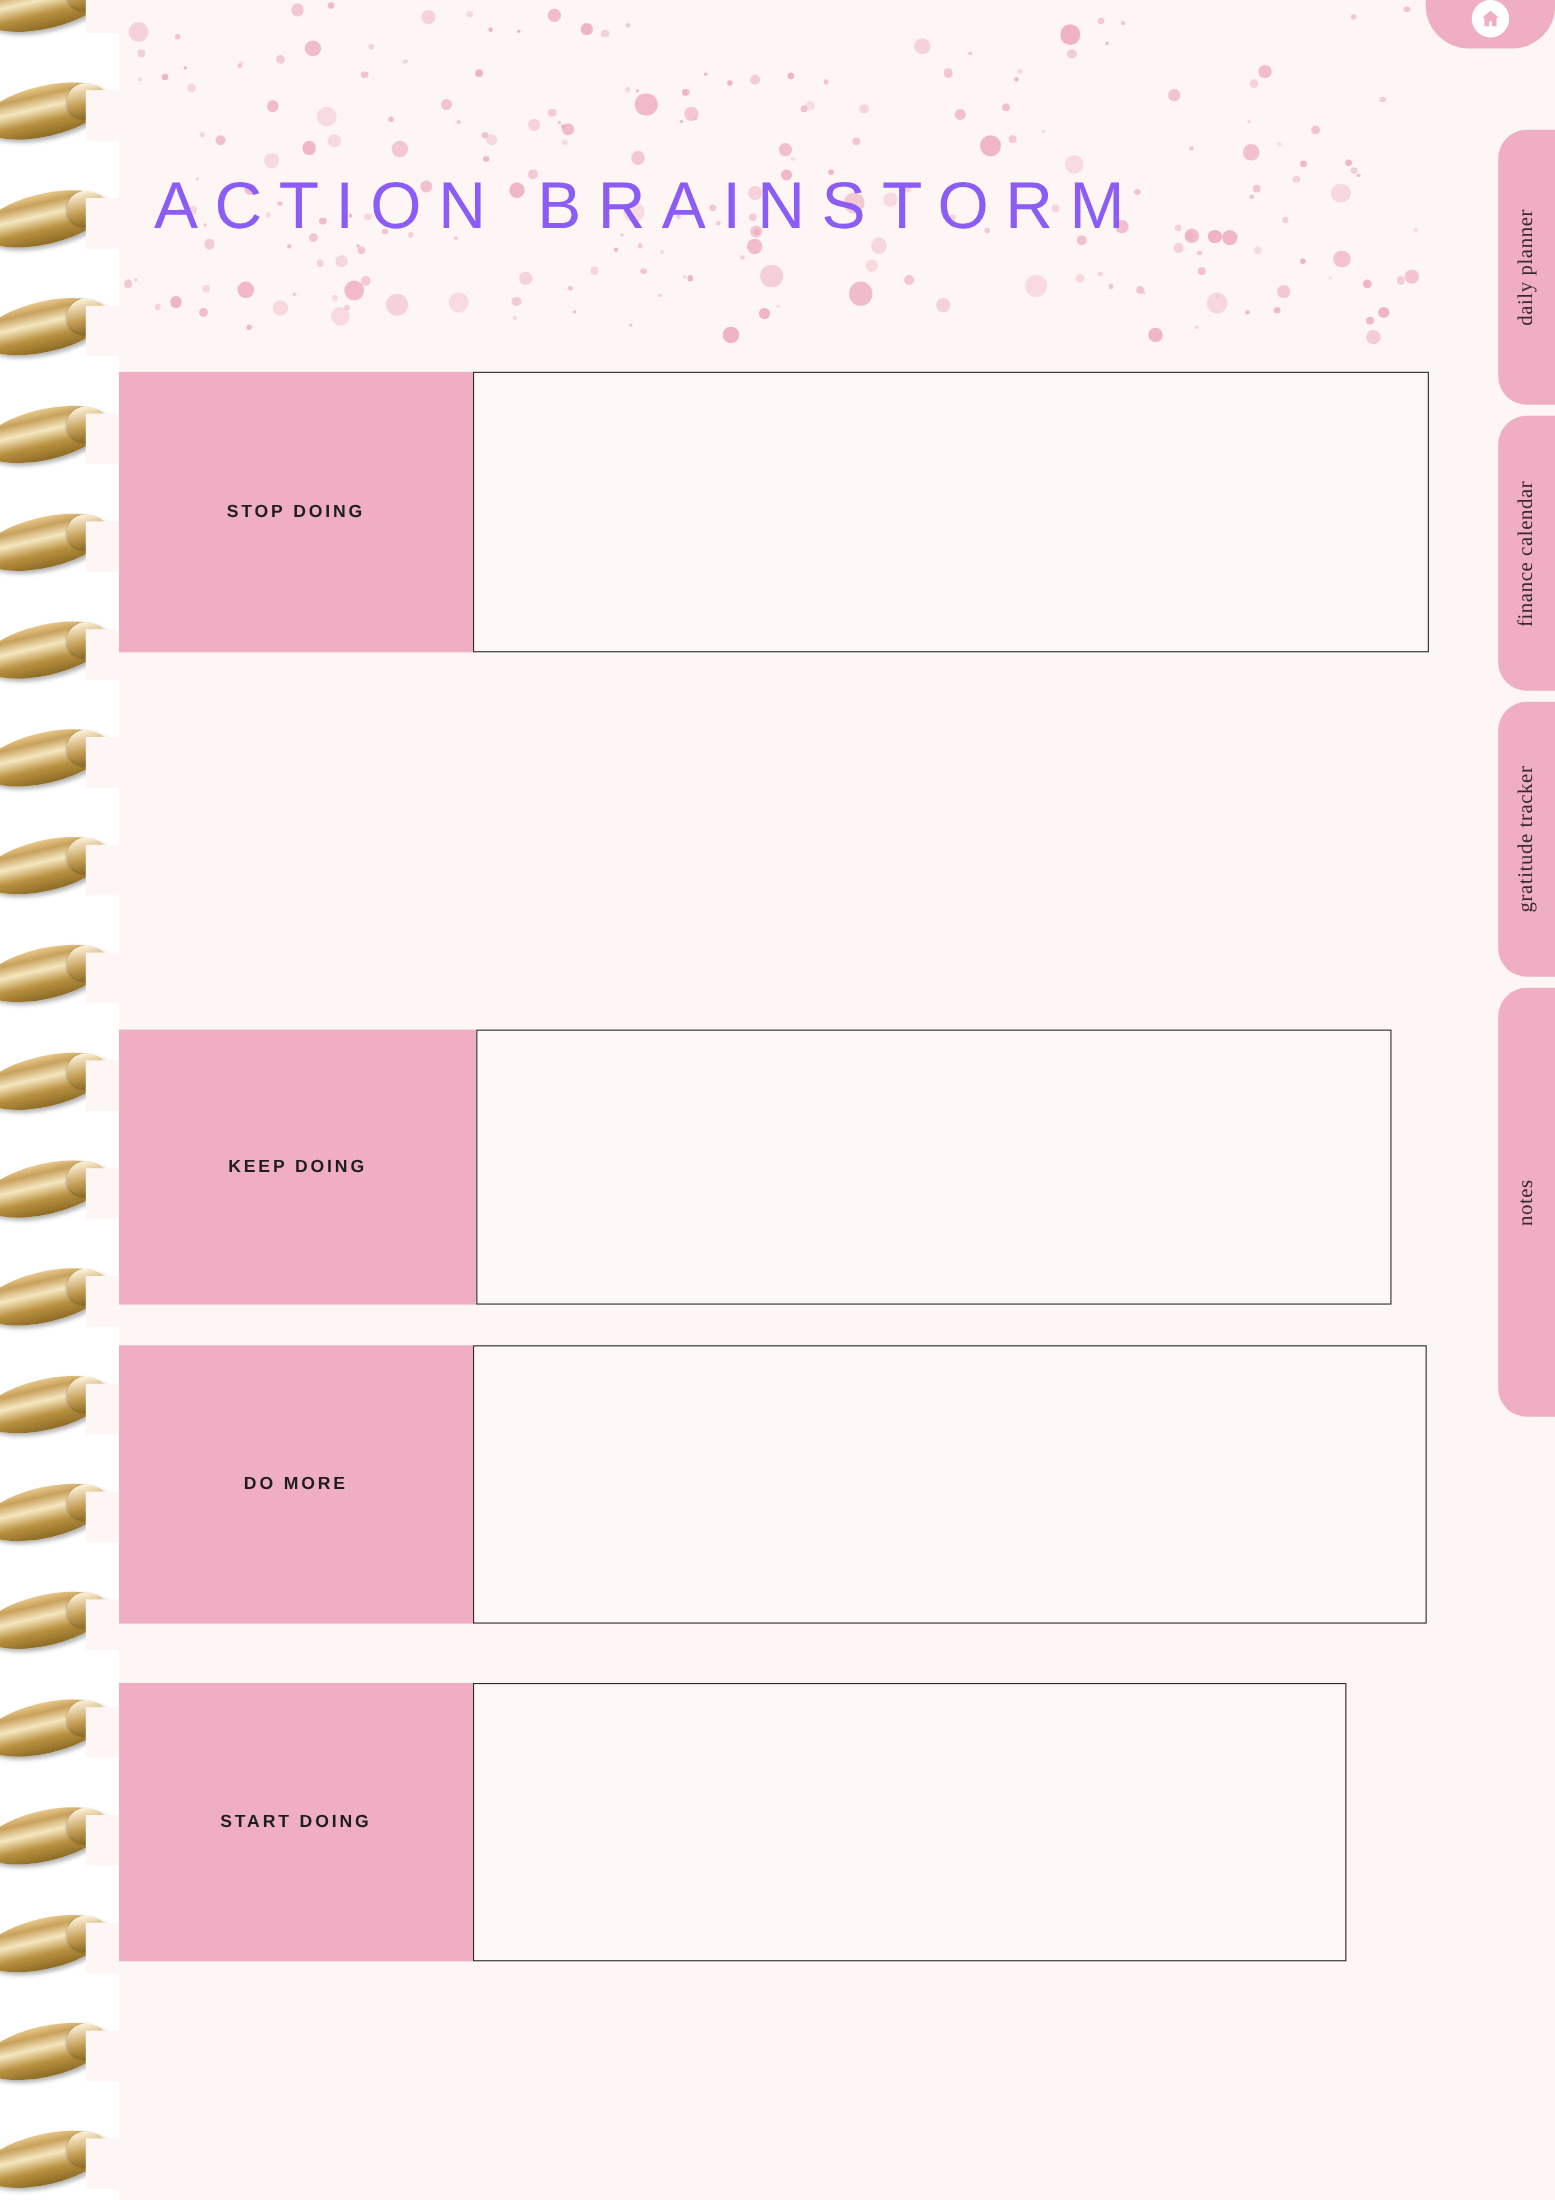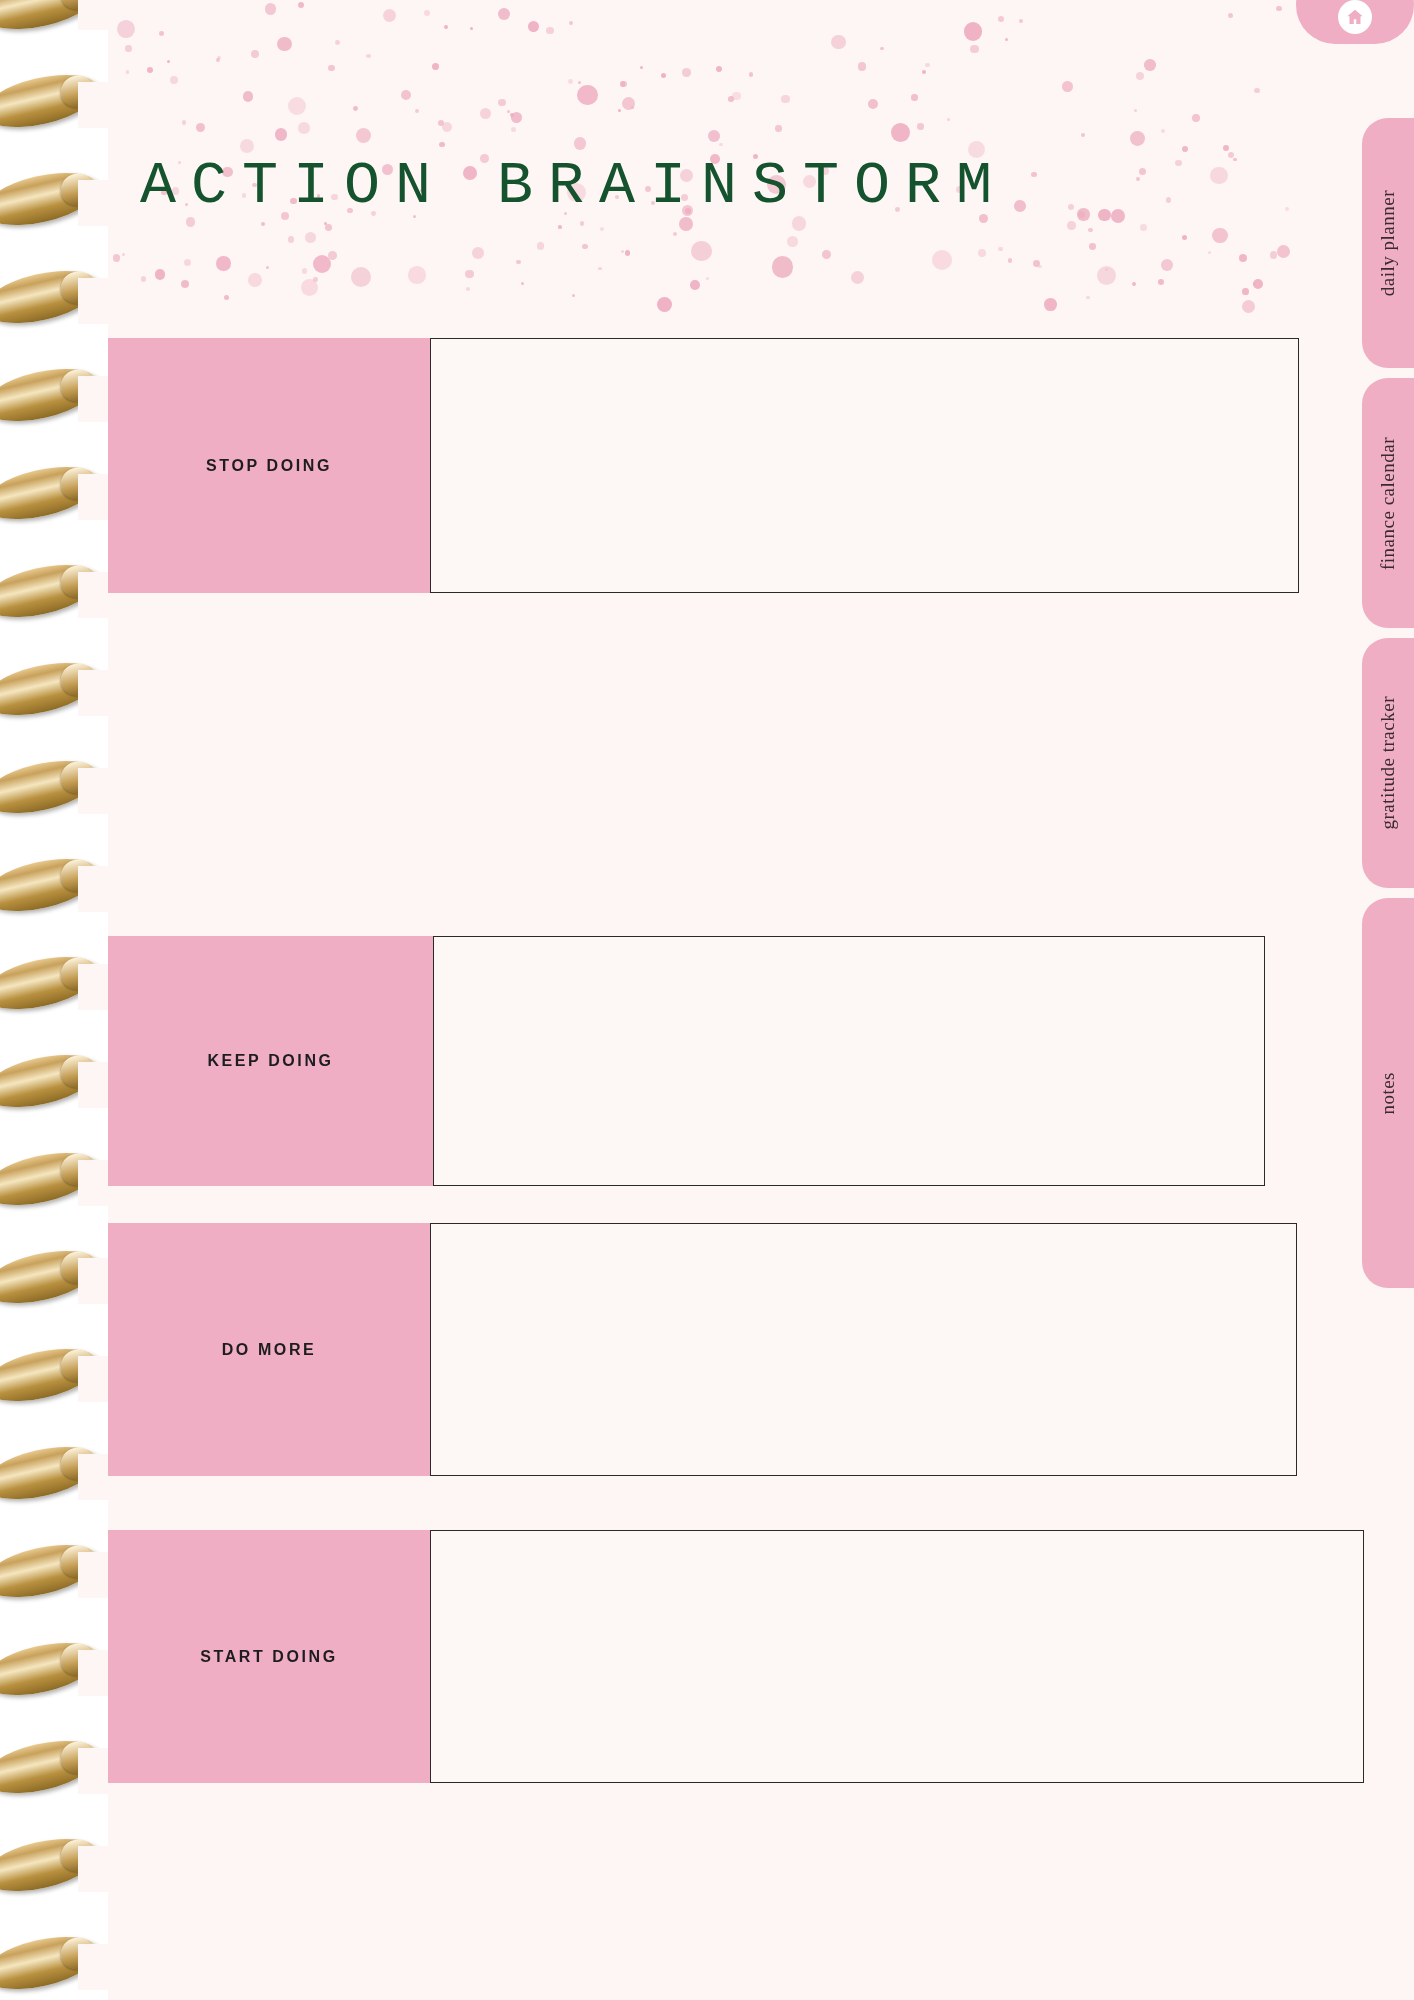--- a/index.html
+++ b/index.html
@@ -79,23 +79,23 @@
   }
 
   
   .title {
     position: absolute;
     left: 140px;
     top: 112px;
     width: 1140px;
     font-size: 60px;
     letter-spacing: 15px;
-    color: #14532d;
+    color: #8b5cf6;
     font-weight: 400;
-    font-family: Liberation Mono, monospace;
+    font-family: Liberation Sans, sans-serif;
     z-index: 3;
     white-space: nowrap;
   }
 
   
   .rows {
     position: absolute;
     left: 0;
     top: 0;
     width: 1414px;
@@ -416,21 +416,21 @@
         <div class="row-field"></div>
       </div>
       <div class="row" style="left: 108px; top: 1223px; width: 1189px; height: 253px;">
         <div class="row-label" style="width: 322px;">DO MORE</div>
         <div class="row-field"></div>
       </div>
       <div class="row" style="left: 108px; top: 936px; width: 1157px; height: 250px;">
         <div class="row-label" style="width: 325px;">KEEP DOING</div>
         <div class="row-field"></div>
       </div>
-      <div class="row" style="left: 108px; top: 1530px; width: 1256px; height: 253px;">
+      <div class="row" style="left: 108px; top: 1530px; width: 1116px; height: 253px;">
         <div class="row-label" style="width: 322px;">START DOING</div>
         <div class="row-field"></div>
       </div>
     </div>
 
   <div class="tabs" id="tabs">
       <div class="tab" style="top: 118px; height: 250px;">
         <span>daily planner</span>
       </div>
       <div class="tab" style="top: 378px; height: 250px;">

